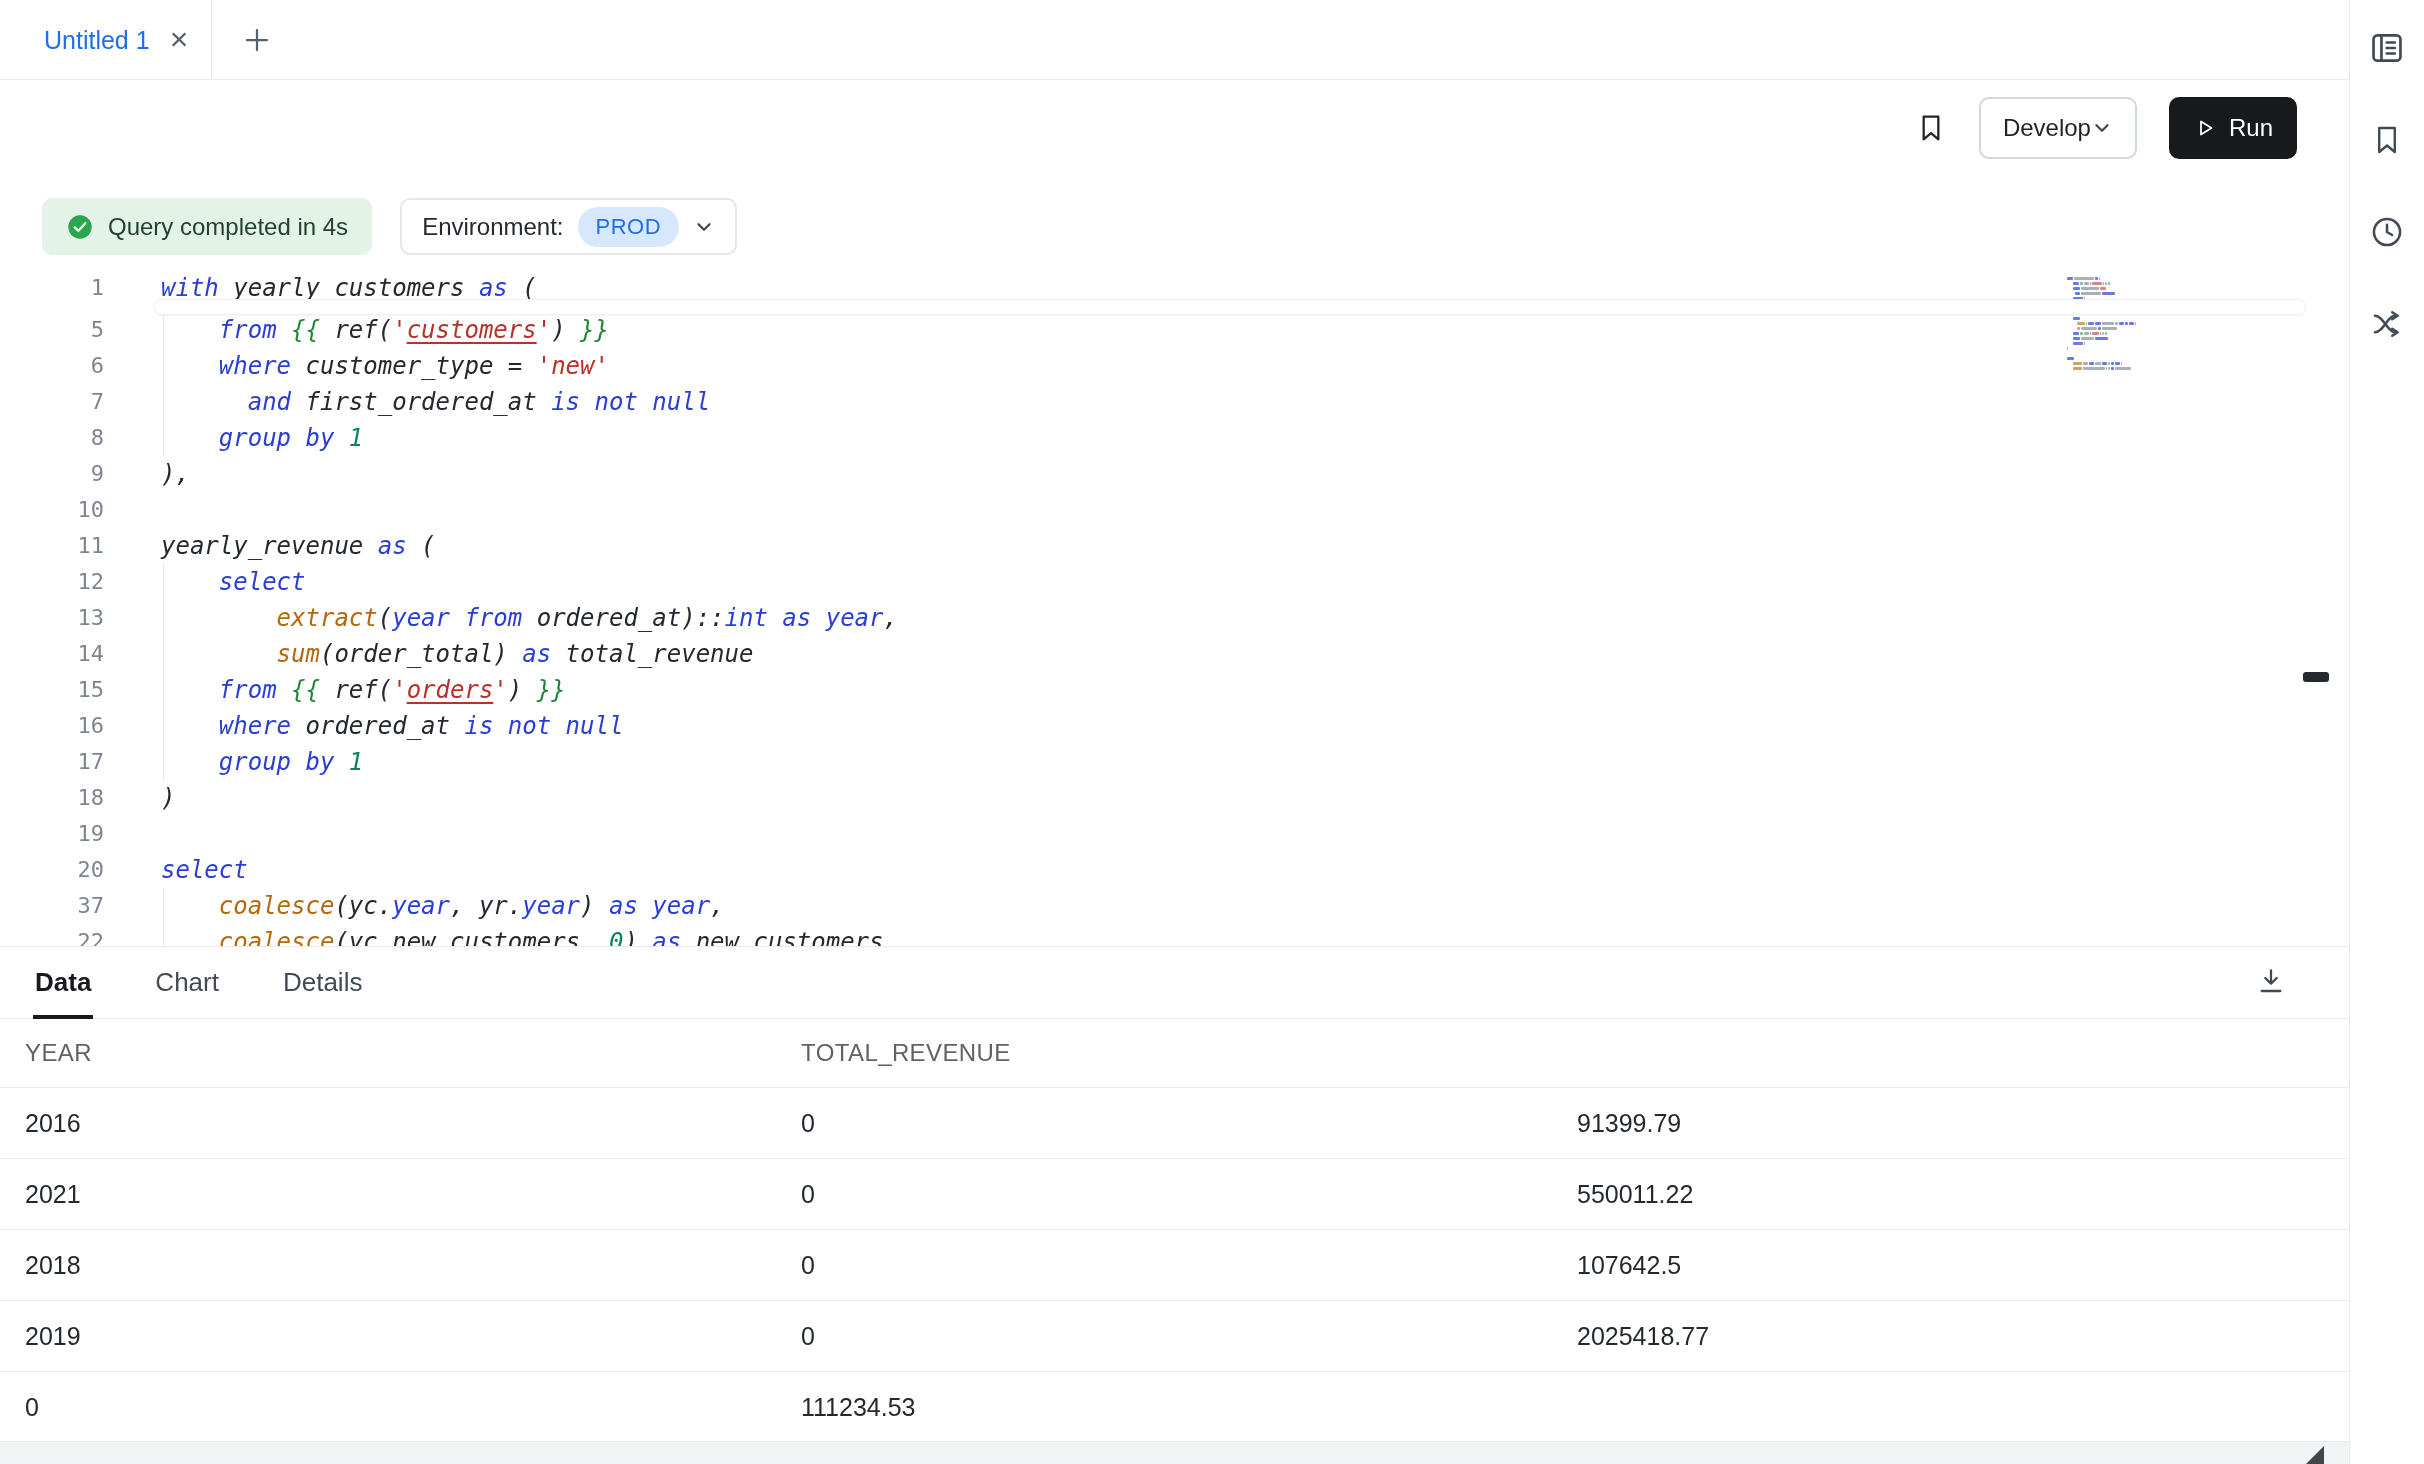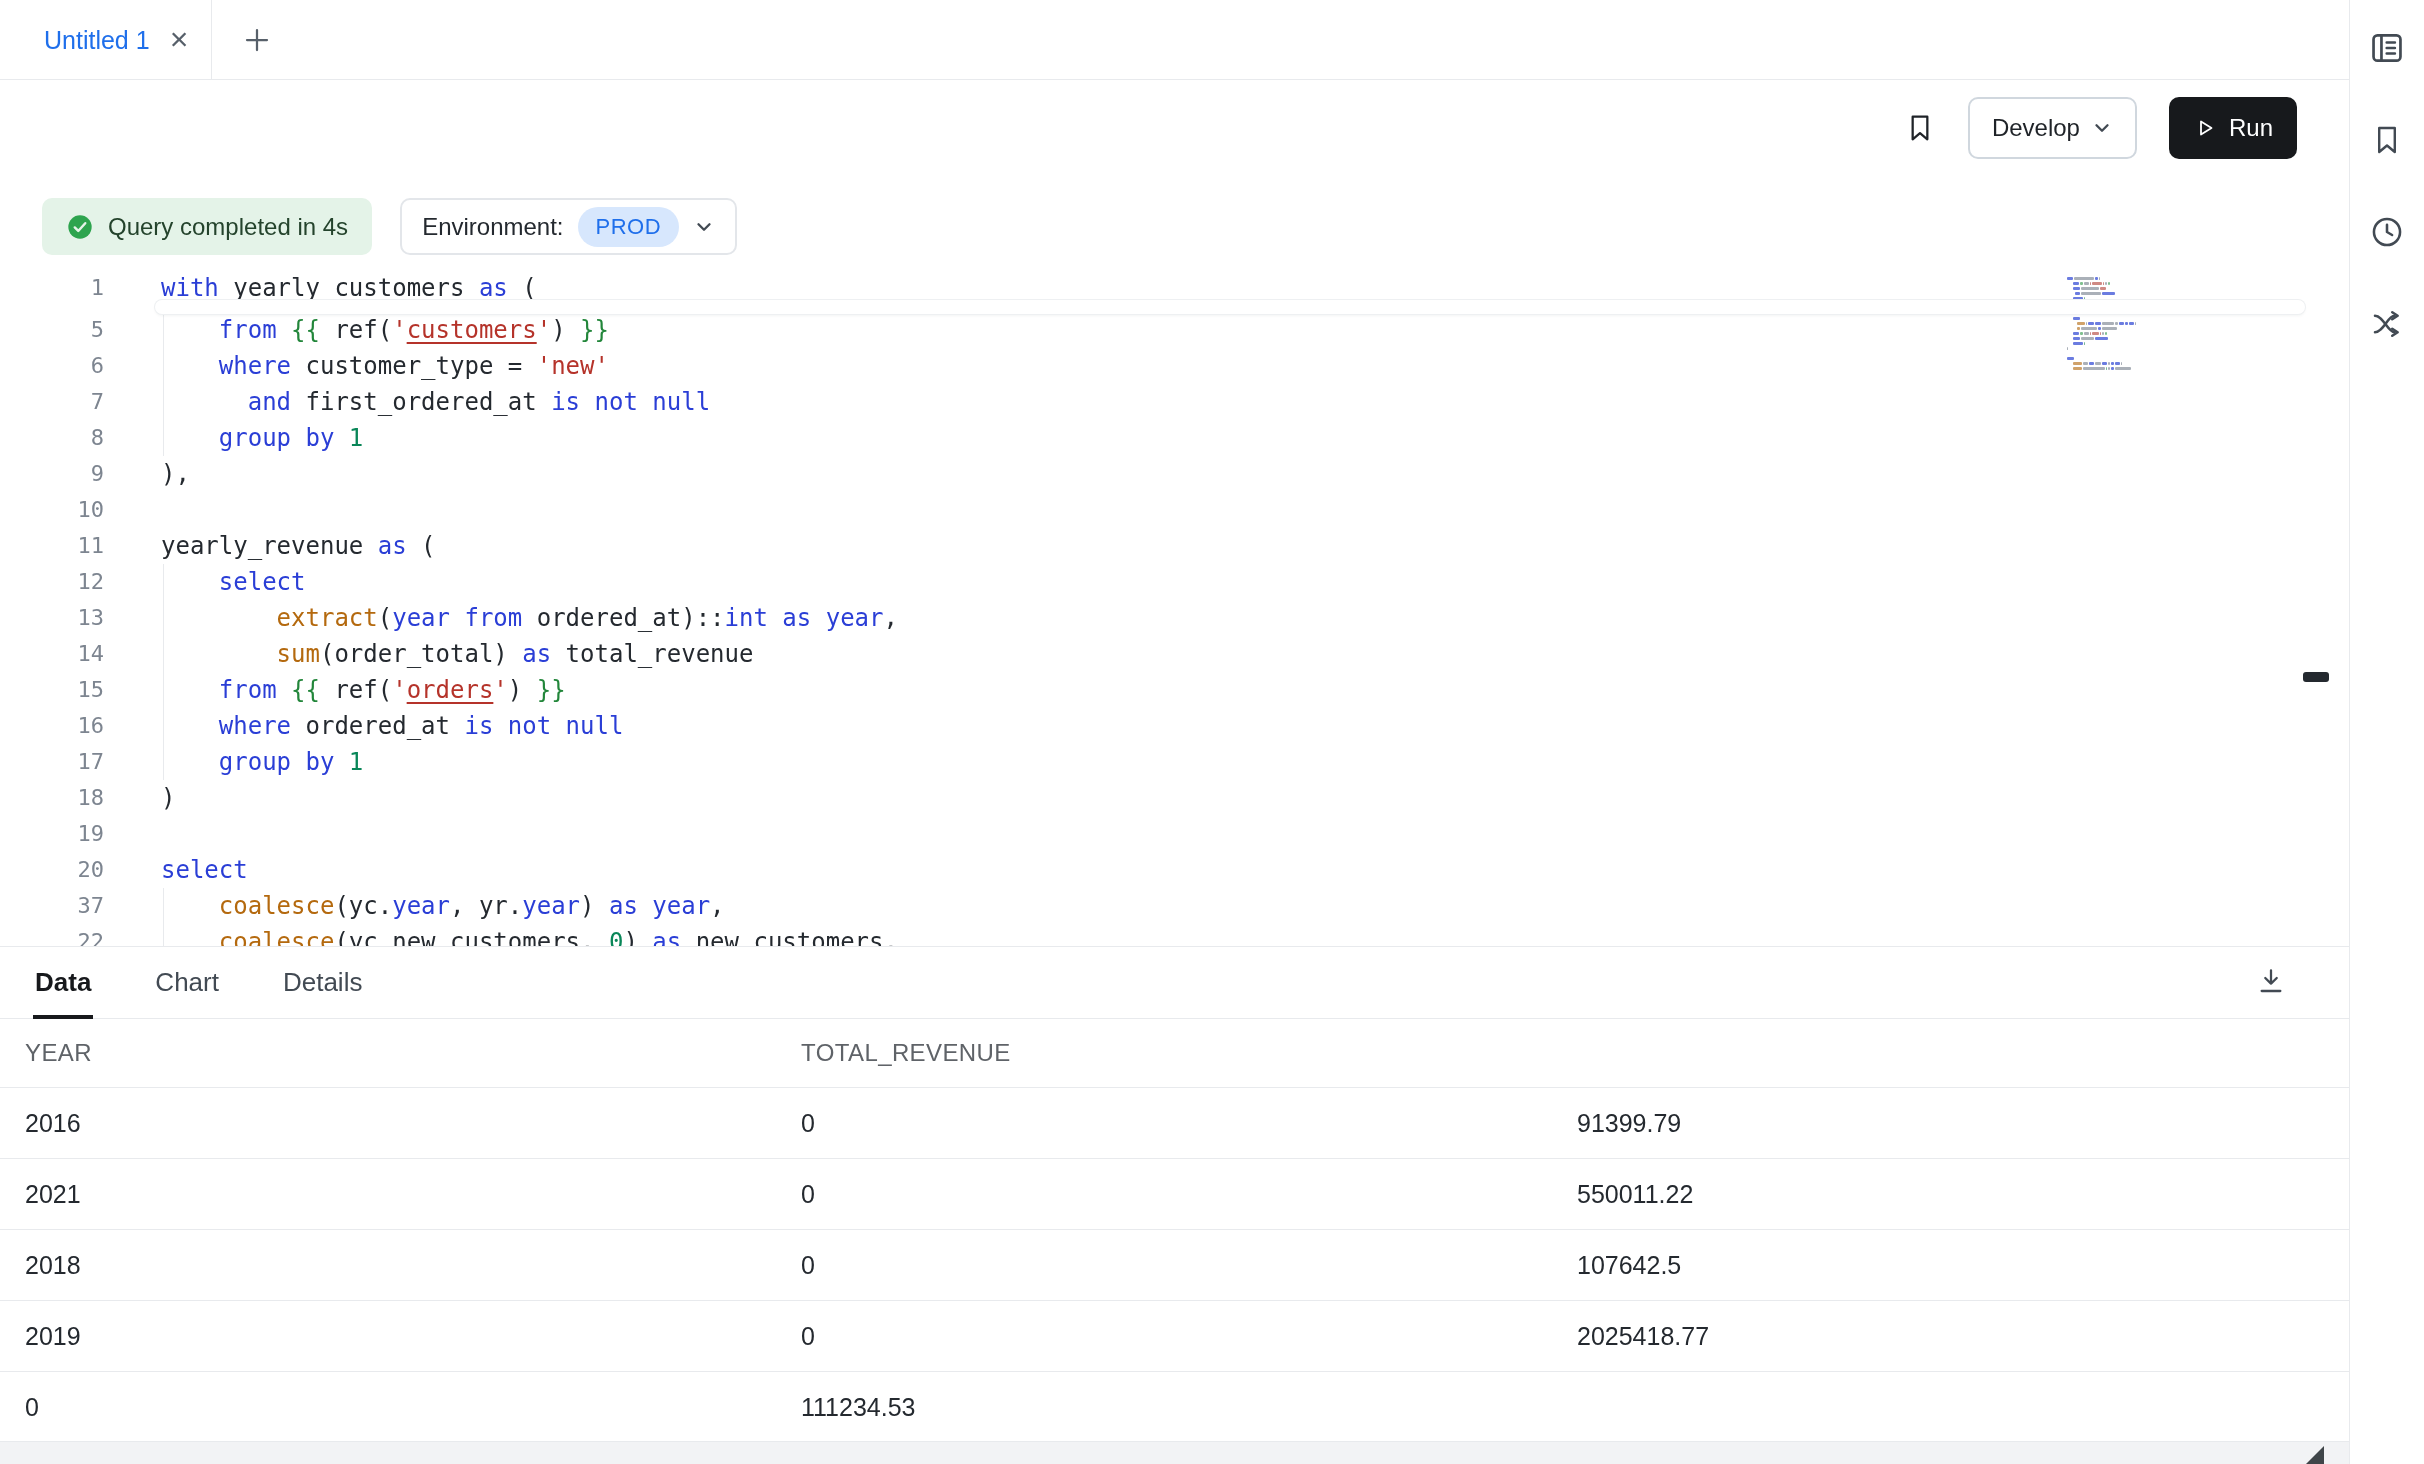--- a/index.html
+++ b/index.html
@@ -12,36 +12,36 @@
   
   .tabbar { position:absolute; top:0; left:0; right:0; height:80px; border-bottom:1px solid #e8eaed; background:#fff; }
   .tab { position:absolute; left:0; top:0; height:80px; width:212px; border-right:1px solid #e8eaed; display:flex; align-items:center; gap:20px; padding-left:44px; }
   .tab-label { color:#1f6feb; font-size:25px; }
   .tab-close { color:#57606a; font-size:32px; line-height:1; cursor:pointer; margin-top:-3px; }
   .newtab { position:absolute; left:226px; top:0; height:80px; width:62px; display:flex; align-items:center; justify-content:center; cursor:pointer; }
 
   
   .toolbar { position:absolute; top:80px; left:0; right:0; height:96px; display:flex; align-items:center; justify-content:flex-end; gap:32px; padding-right:52px; }
   .icon-btn { display:flex; align-items:center; justify-content:center; cursor:pointer; }
-  .btn-develop { height:62px; border:2px solid #d0d7de; border-radius:10px; background:#fff; display:flex; align-items:center; gap:11px; padding:0 22px; font-size:24px; color:#1f2328; cursor:pointer; }
+  .btn-develop { height:62px; border:2px solid #d0d7de; border-radius:10px; background:#fff; display:flex; align-items:center; gap:0; padding:0 22px; font-size:24px; color:#1f2328; cursor:pointer; }
   .btn-run { height:62px; border:none; border-radius:10px; background:#17191c; color:#fff; display:flex; align-items:center; gap:12px; padding:0 24px; font-size:24px; cursor:pointer; }
 
   
   .statusrow { position:absolute; top:198px; left:42px; height:57px; display:flex; gap:28px; align-items:flex-end; }
   .pill-success { height:57px; background:#e4f3e8; border-radius:10px; display:flex; align-items:center; gap:14px; padding:0 24px; font-size:24px; color:#24432c; }
   .pill-env { height:57px; border:2px solid #e3e6ea; border-radius:10px; display:flex; align-items:center; gap:14px; padding:0 20px; font-size:24px; color:#24292f; cursor:pointer; }
   .chip-prod { height:40px; border-radius:20px; background:#d7e7fd; color:#1f6feb; font-size:22px; display:flex; align-items:center; padding:0 18px; letter-spacing:0.5px; }
 
   
   .editor { position:absolute; top:256px; left:0; right:0; height:690px; overflow:hidden; background:#fff; }
   .code-lines { position:absolute; top:14px; left:0; right:0; }
   .code-line { position:relative; height:36px; }
   .code-line:nth-child(2) { margin-top:6px; }
   .ln { position:absolute; left:0; top:0; width:104px; text-align:right; color:#7d8590; font-size:22px; line-height:36px; font-family:"DejaVu Sans Mono", monospace; }
-  .code-text { position:absolute; left:161px; top:0; white-space:pre; font-size:24px; line-height:36px; font-family:"DejaVu Sans Mono", monospace; color:#24292f; }
+  .code-text { position:absolute; left:161px; top:0; white-space:pre; font-size:24px; line-height:36px; font-family:"DejaVu Sans Mono", monospace; color:#24292f;font-style:italic; }
   .code-line.ig::before { content:''; position:absolute; left:163px; top:0; bottom:0; border-left:1px solid #e8eaed; }
   .tok-kw { color:#2a3ed6; }
   .tok-pl { color:#24292f; }
   .tok-str { color:#b5332a; }
   .tok-strlink { color:#b5332a; text-decoration:underline; text-underline-offset:4px; cursor:pointer; }
   .tok-fn { color:#b4690e; }
   .tok-num { color:#098658; }
   .tok-jinja { color:#22863a; }
   .sticky-bar { position:absolute; left:155px; width:2150px; top:44px; height:14px; background:#ffffff; border-radius:7px; box-shadow:0 0 0 1px #eef0f2, 0 2px 3px rgba(27,31,36,0.05); z-index:4; }
   .minimap { position:absolute; left:2067px; top:20px; width:118px; z-index:3; }

